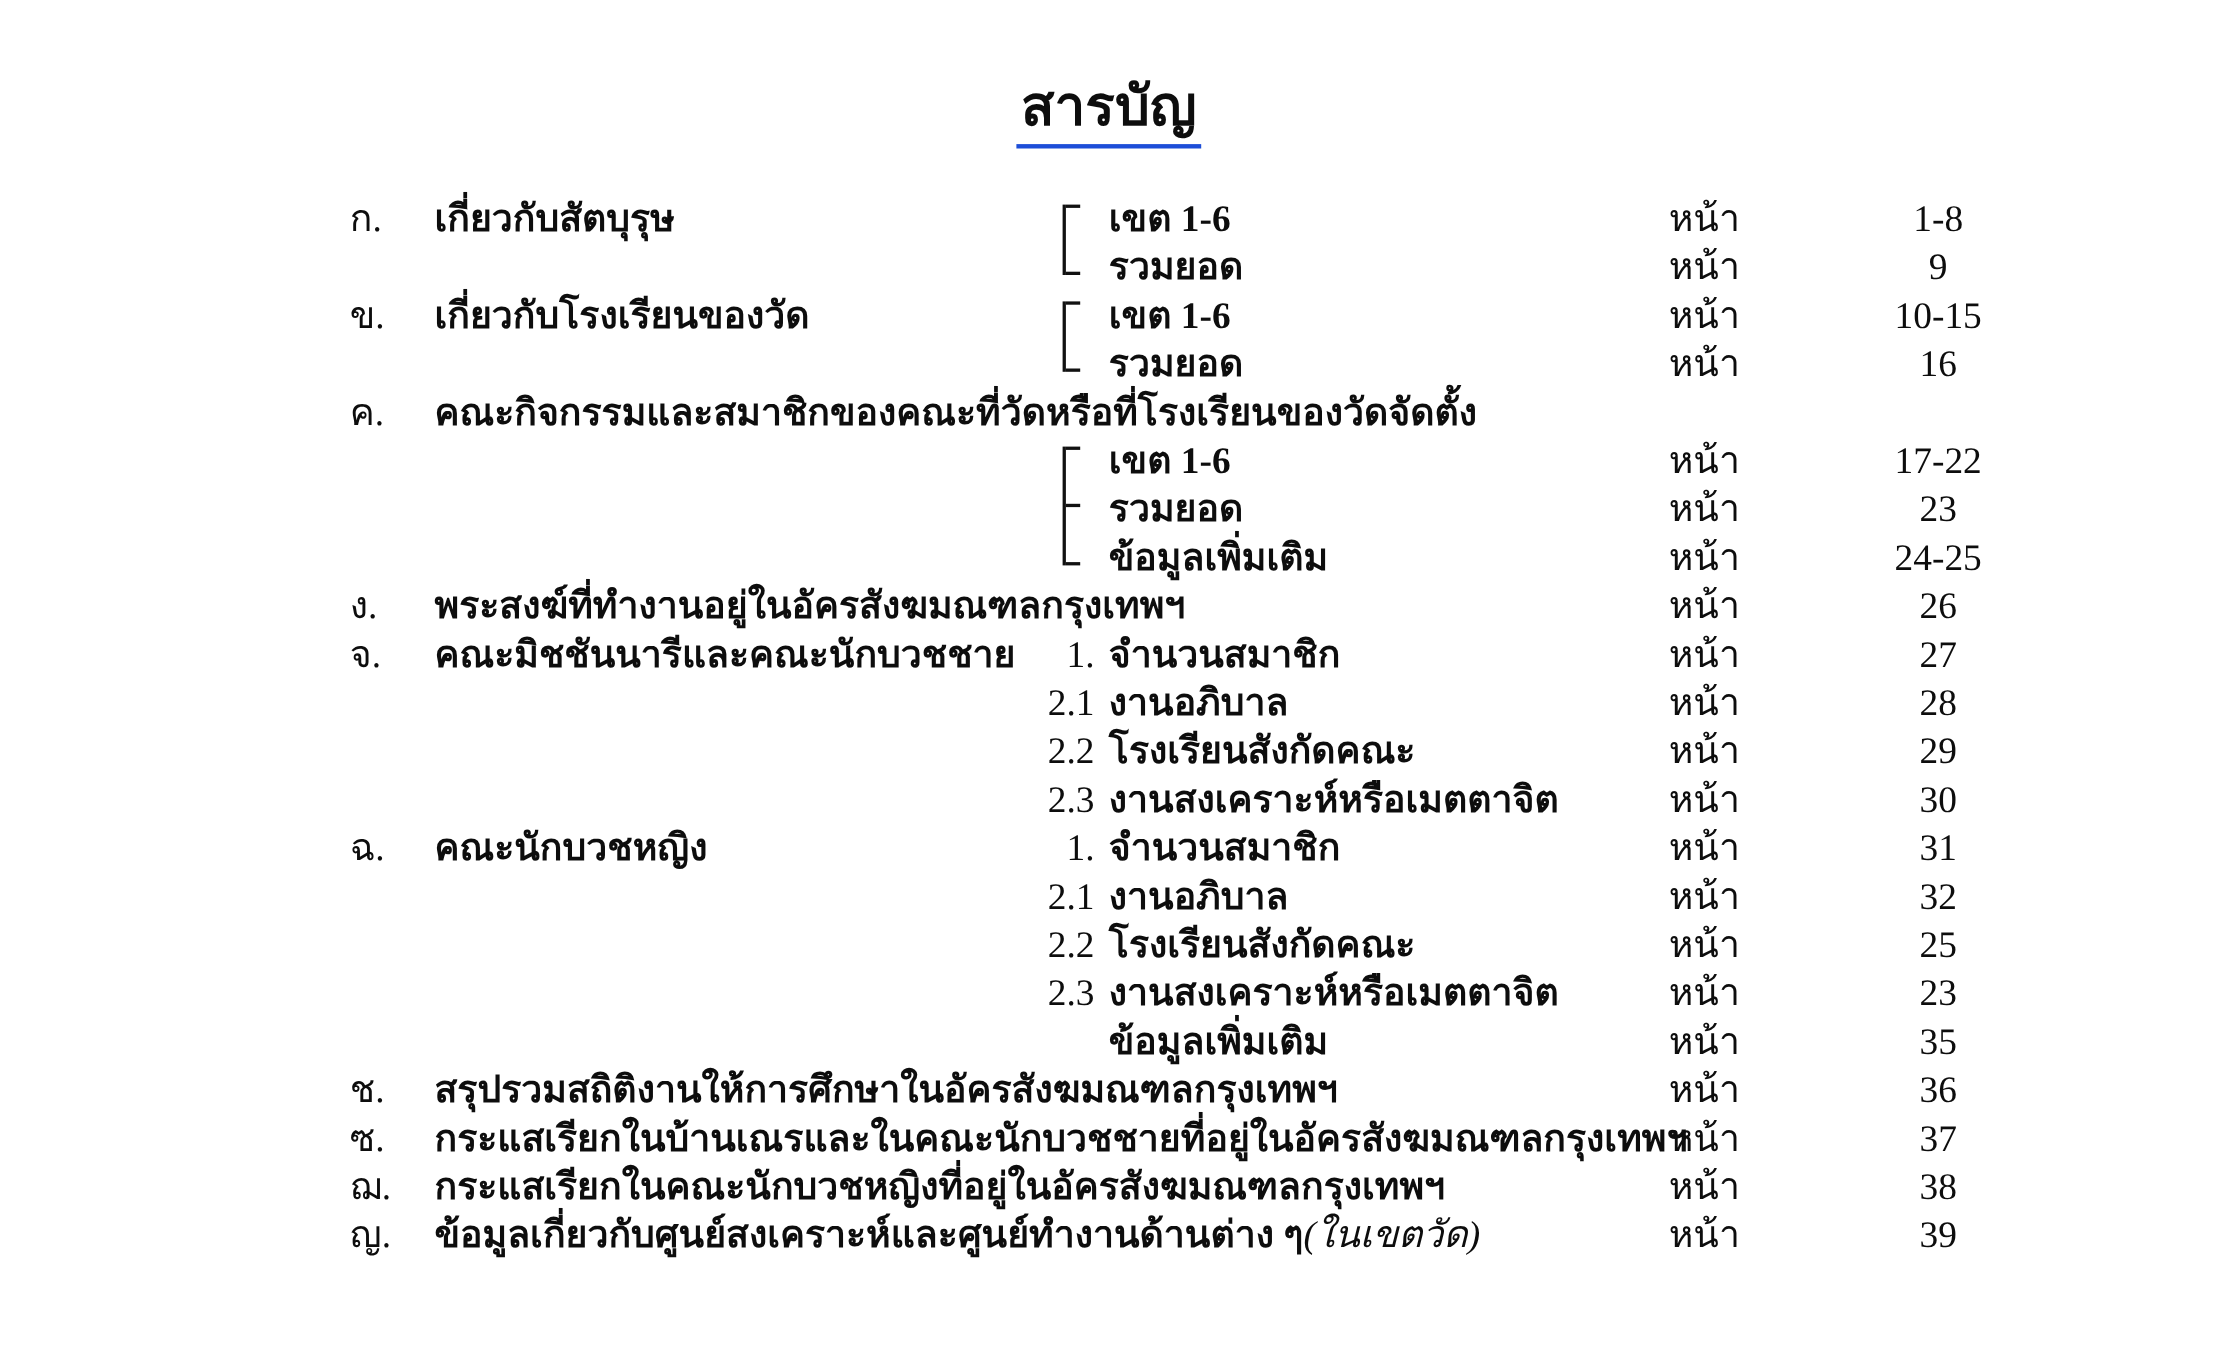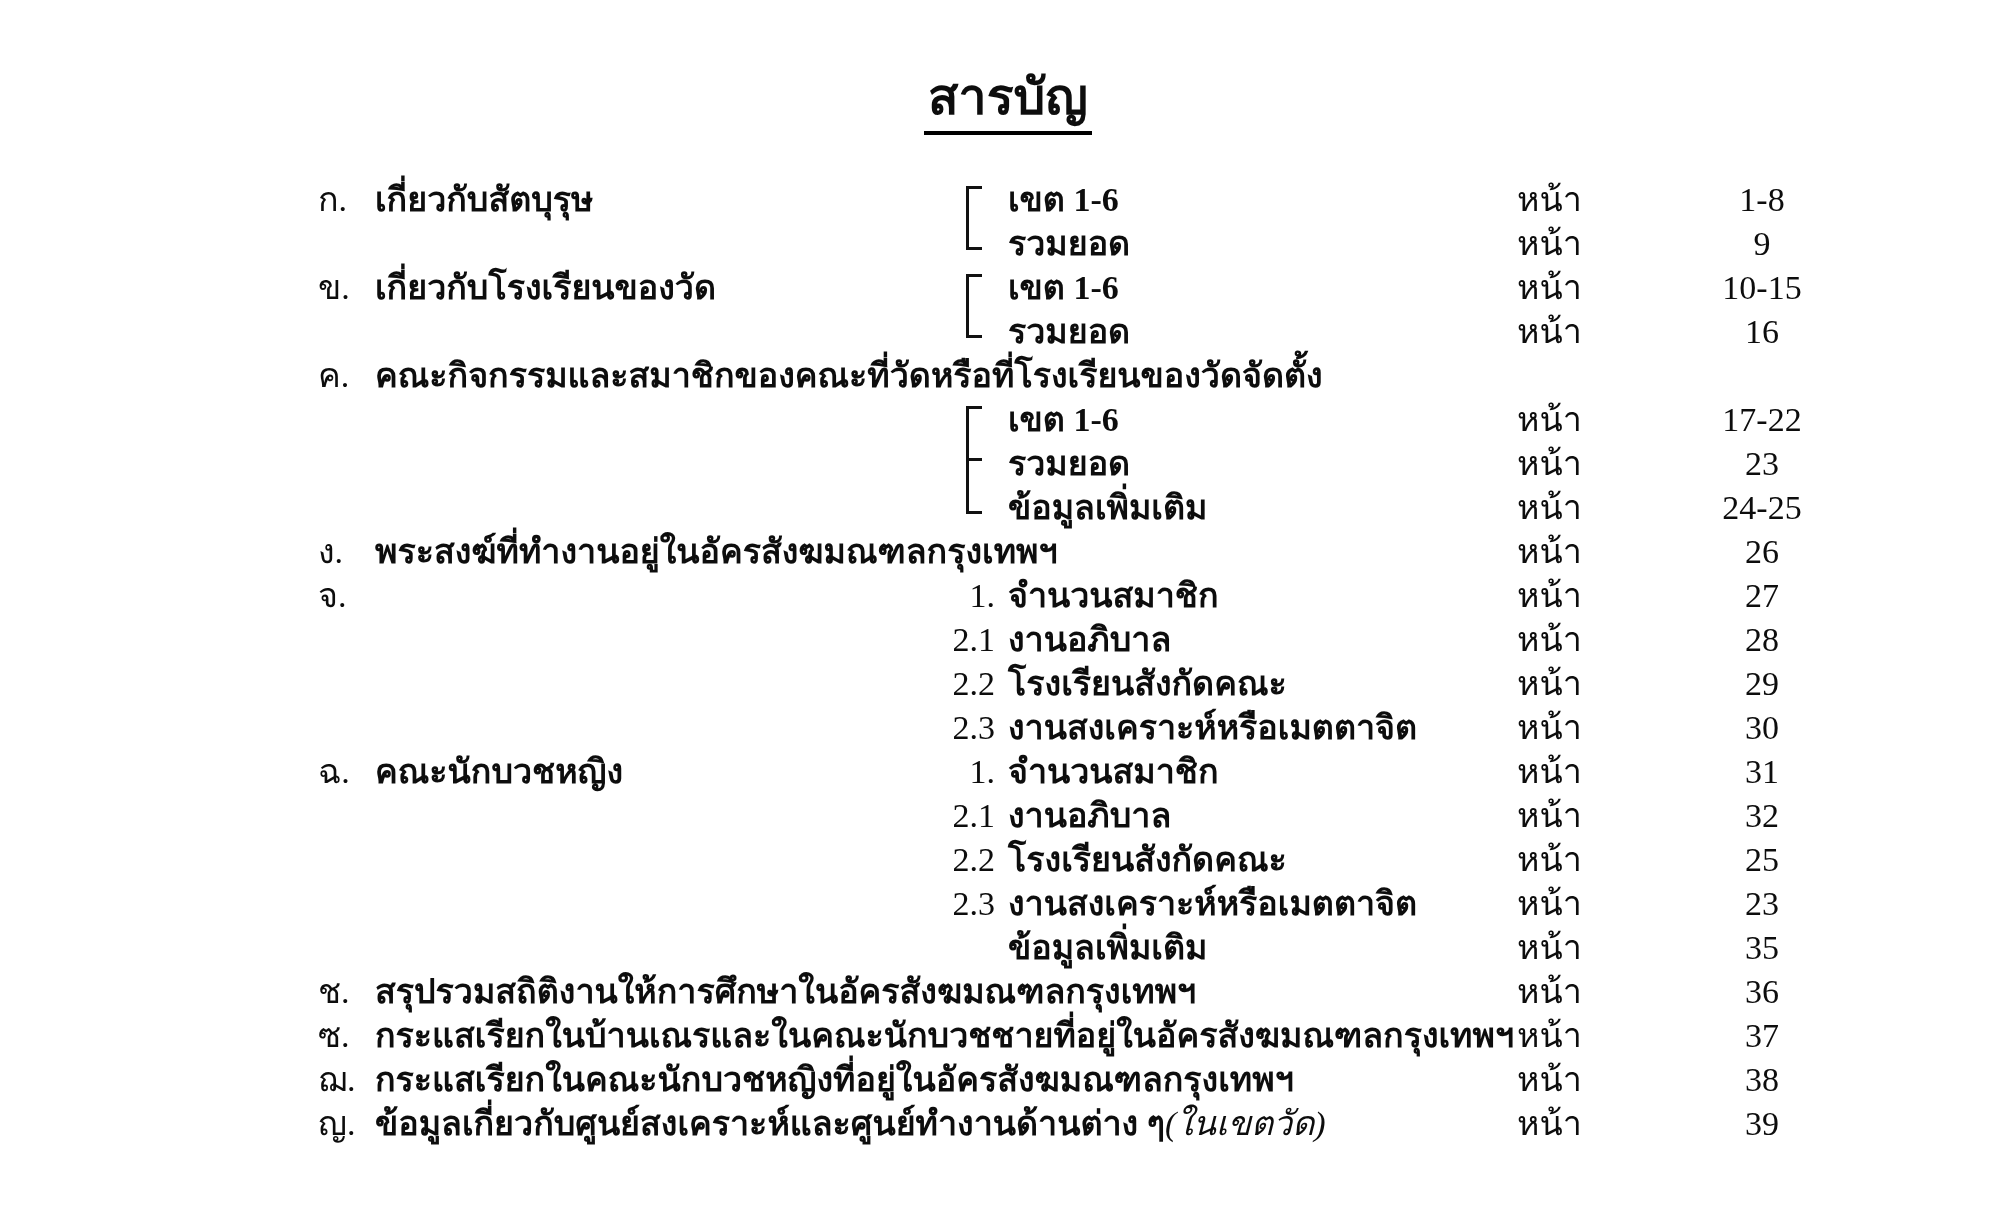--- a/index.html
+++ b/index.html
@@ -6,30 +6,30 @@
   .page {
     position:relative; width:2016px; height:1224px; background:#ffffff;
     font-family:"Liberation Serif","DejaVu Serif",serif;
     color:#0d0d0d; overflow:hidden;
   }
   .doc-title {
     position:absolute; top:66px; left:0; width:100%;
     text-align:center; font-size:50px; font-weight:bold; line-height:62px;
   }
   .doc-title .u {
-    display:inline-block; border-bottom:4px solid #000000; padding:0 4px 3px 4px;
+    display:inline-block; border-bottom:4px solid #1d4ed8; padding:0 4px 3px 4px;
   }
   .rows { position:absolute; top:178px; left:0; width:100%; }
   .row { position:relative; height:44px; }
   .row > span, .row .title span {
     white-space:nowrap; line-height:44px; font-size:34px;
   }
   .row > span { position:absolute; }
   .letter   { left:318px; }
-  .title    { left:375px; font-weight:bold; }
+  .title    { left:395px; font-weight:bold; }
   .subnum   { left:945px; width:50px; text-align:right; font-weight:normal; }
   .sublabel { left:1008px; font-weight:bold; }
   .pageword { left:1517px; font-weight:normal;text-align:right; }
   .pagenum  { left:1716px; width:92px; text-align:center; font-weight:normal; }
   .note { font-style:italic; font-weight:normal; font-size:31px; }
   
   .bracket { position:absolute; left:966px; width:15px; border-left:3px solid #111; }
   .bracket .tick { position:absolute; left:0; width:13px; height:3px; background:#111; }
   .tick.top { top:0; } .tick.bottom { bottom:0; }
   .tick.mid { top:50%; margin-top:-2px; }
@@ -115,20 +115,21 @@
 
     <div class="row">
       <span class="letter">ง.</span>
       <span class="title">พระสงฆ์ที่ทำงานอยู่ในอัครสังฆมณฑลกรุงเทพฯ</span>
       <span class="pageword">หน้า</span>
       <span class="pagenum">26</span>
     </div>
 
     <div class="row">
       <span class="letter">จ.</span>
+      <span class="title">คณะมิชชันนารีและคณะนักบวชชาย</span>
       <span class="subnum">1.</span>
       <span class="sublabel">จำนวนสมาชิก</span>
       <span class="pageword">หน้า</span>
       <span class="pagenum">27</span>
     </div>
 
     <div class="row">
       <span class="subnum">2.1</span>
       <span class="sublabel">งานอภิบาล</span>
       <span class="pageword">หน้า</span>

